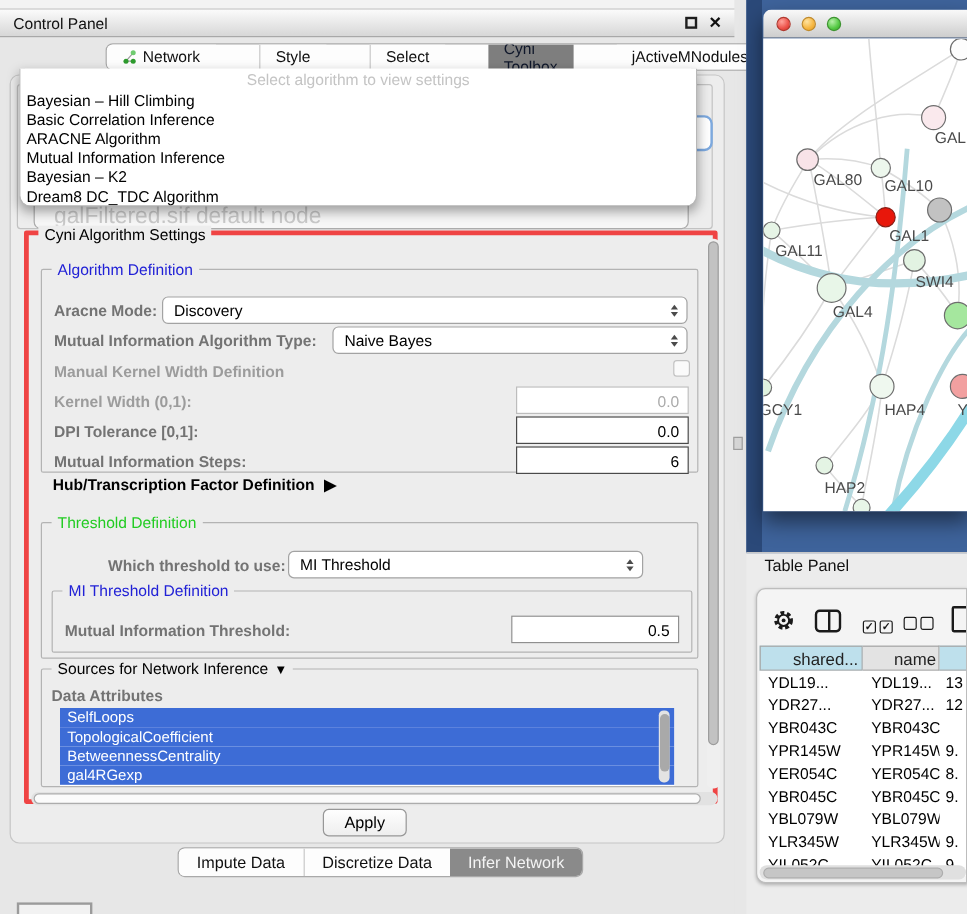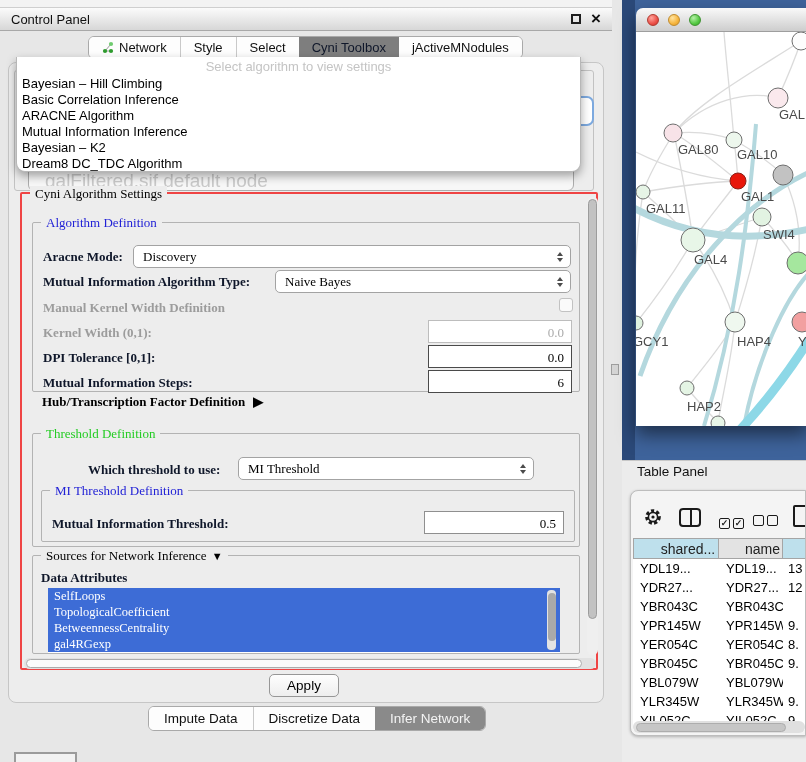--- a/index.html
+++ b/index.html
@@ -13,21 +13,21 @@
     background:linear-gradient(#FBFBFB,#D7D7D7); border-top:1px solid #CFCFCF; border-bottom:1px solid #A8A8A8;
     display:flex; align-items:center; padding:0 11px; }
   .cp-title { font-size:13px; color:#101010; }
   .win-btns { margin-left:auto; display:flex; gap:10px; align-items:center; }
   .float-icon { width:10px; height:10px; border:2px solid #1E1E1E; background:transparent; }
   .close-icon { font-size:17px; font-weight:bold; color:#101010; line-height:12px; }
 
   .tabbar { position:absolute; top:36px; left:88px; height:23px; display:flex;
     border:1px solid #A9A9A9; border-radius:6px; overflow:hidden; background:#FDFDFD; }
   .tab { padding:0 13px; font-size:13px; color:#101010; display:flex; align-items:center; gap:5px; background:#FDFDFD; }
-  .tab + .tab { border-left:1px solid #C9C9C9; }
+  .tab + .tab { border-left:1px solid #C9C9C9;margin-left:36px; }
   .tab.sel { background:#7E7E7E; color:#0f172a; border-left:none; }
   .tab.sel + .tab { border-left:none; }
 
   .main-card { position:absolute; left:8px; top:62px; width:596px; height:641px;
     background:#EDEDED; border:1px solid #C6C6C6; border-radius:8px; }
 
   
   .ghost-group { position:absolute; left:14px; top:70px; width:580px; height:121px;
     border:1px solid #C2C2C2; border-radius:3px; z-index:4; }
   .ghost-combo-focus { position:absolute; left:556px; top:96px; width:38px; height:30px;
@@ -39,33 +39,33 @@
   
   .popup { position:absolute; left:16px; top:57px; width:565px; height:115px; background:#FFF;
     border:1px solid #B7B7B7; border-top:none; border-radius:0 0 9px 9px;
     box-shadow:0 4px 10px rgba(0,0,0,0.35); z-index:30; padding-top:2px; }
   .popup-placeholder { text-align:center; color:#C4C4C4; font-size:13px; height:17px; }
   .popup-item { font-size:13px; color:#000; height:16px; line-height:16px; padding-left:5px; white-space:nowrap; }
   .popup-item.bold { font-weight:normal; }
 
   
   .settings { position:absolute; left:20px; top:192px; width:578px; height:478px;
-    border:2px solid #ef4444; border-radius:2px; z-index:5; background:#EDEDED;font-family:Liberation Serif, serif; }
+    border:4px solid #ef4444; border-radius:2px; z-index:5; background:#EDEDED; }
   .legend { position:absolute; top:-8px; left:8px; background:#EDEDED; padding:0 5px;
     font-size:13px; color:#000; white-space:nowrap; }
   .legend.blue { color:#2121D6; }
   .legend.green { color:#23CC23; }
 
   .group { position:absolute; border:1px solid #B3B3B3; border-radius:2px; }
   .algdef  { left:10px; top:28px;  width:548px; height:170px; }
   .thrdef  { left:10px; top:239px; width:548px; height:114px; }
   .migrp   { left:8px;  top:56px;  width:534px; height:52px; }
   .sources { left:10px; top:361px; width:548px; height:99px; }
 
-  .blabel { position:absolute; font-size:13px; font-weight:bold; color:#0f172a; white-space:nowrap; }
+  .blabel { position:absolute; font-size:13px; font-weight:bold; color:#737373; white-space:nowrap; }
   .blabel.dis { color:#9C9C9C; }
 
   .combo { position:absolute; height:23px; background:#FFF; border:1px solid #A3A3A3;
     border-radius:5px; font-size:13px; color:#000; padding:3px 20px 0 9px; white-space:nowrap; }
   .spin { position:absolute; right:7px; top:50%; transform:translateY(-50%); display:flex;
     flex-direction:column; gap:2px; align-items:center; }
   .spin .up   { width:0; height:0; border-left:3.5px solid transparent; border-right:3.5px solid transparent; border-bottom:4.5px solid #4B4B4B; }
   .spin .down { width:0; height:0; border-left:3.5px solid transparent; border-right:3.5px solid transparent; border-top:4.5px solid #4B4B4B; }
 
   .tfield { position:absolute; height:23px; background:#FFF; font-size:13px; color:#000;

